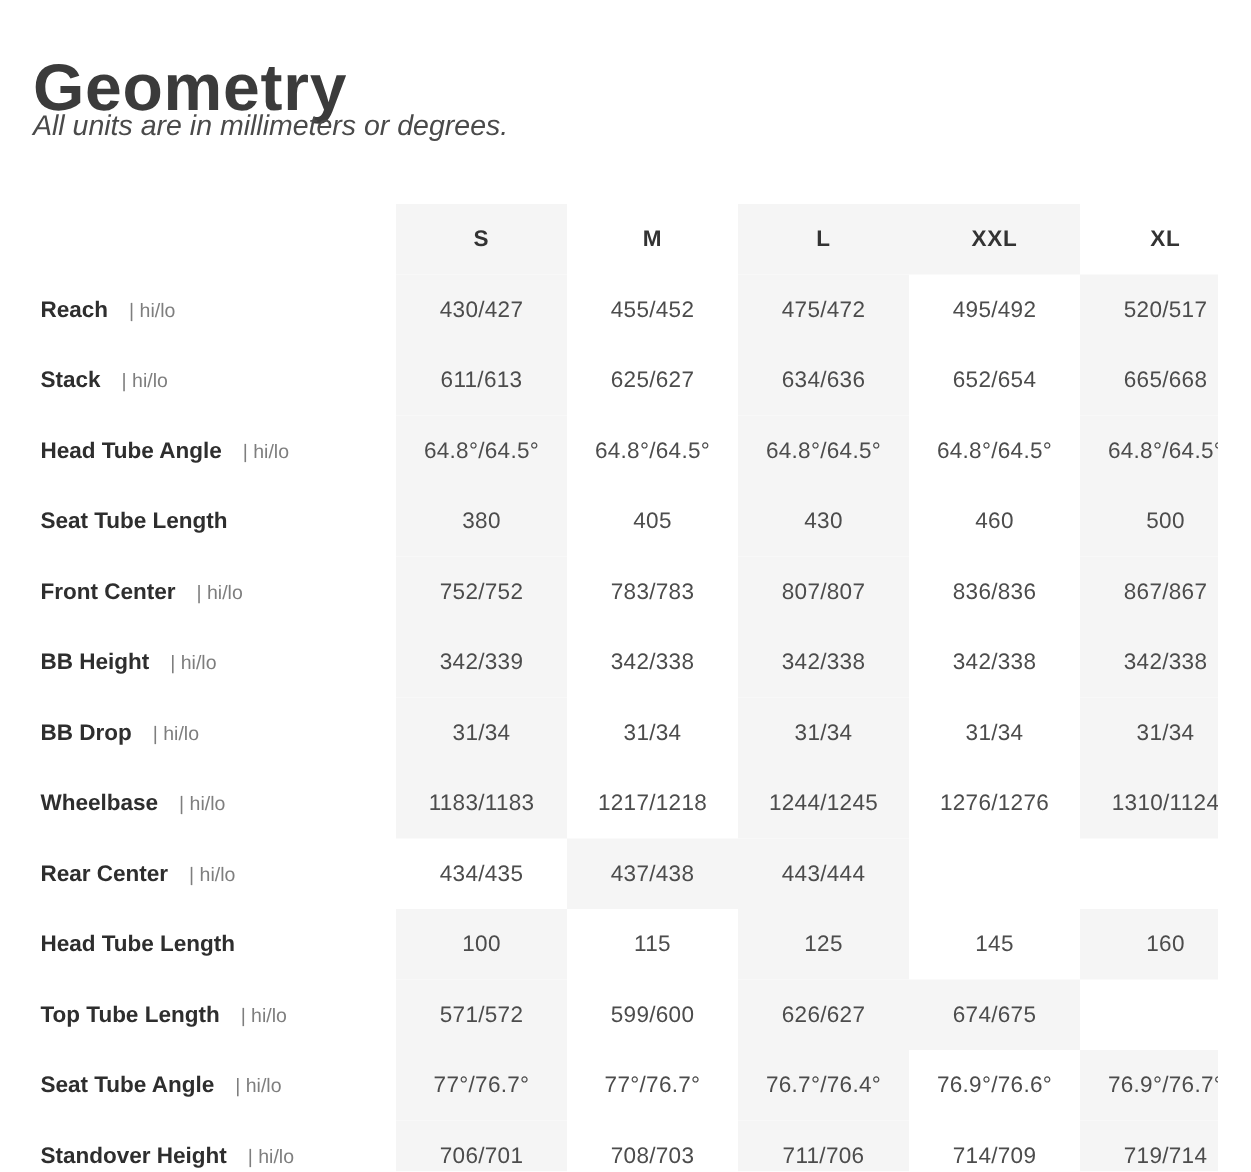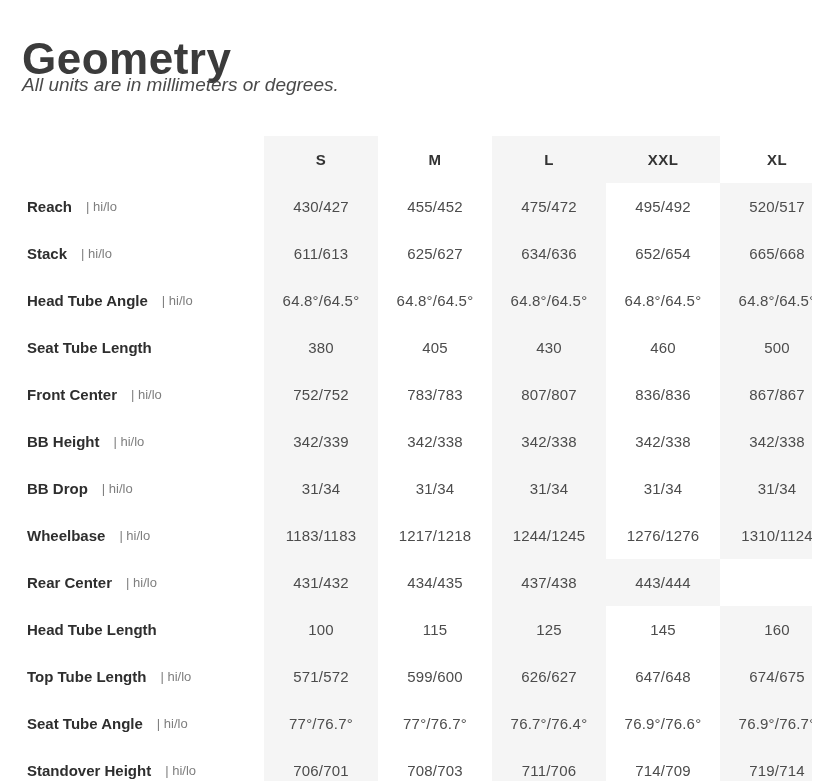--- a/index.html
+++ b/index.html
@@ -177,21 +177,20 @@
           <div class="cell value">1217/1218</div>
           <div class="cell value stripe">1244/1245</div>
           <div class="cell value">1276/1276</div>
           <div class="cell value stripe">1310/1124</div>
         </div>
         <div class="grow">
           <div class="cell label">
             <span>Rear Center</span>
             <span class="hilo">| hi/lo</span>
           </div>
-          <div class="cell value stripe">431/432</div>
           <div class="cell value">434/435</div>
           <div class="cell value stripe">437/438</div>
           <div class="cell value stripe">443/444</div>
         </div>
         <div class="grow">
           <div class="cell label">
             <span>Head Tube Length</span>
           </div>
           <div class="cell value stripe">100</div>
           <div class="cell value">115</div>
@@ -200,21 +199,20 @@
           <div class="cell value stripe">160</div>
         </div>
         <div class="grow">
           <div class="cell label">
             <span>Top Tube Length</span>
             <span class="hilo">| hi/lo</span>
           </div>
           <div class="cell value stripe">571/572</div>
           <div class="cell value">599/600</div>
           <div class="cell value stripe">626/627</div>
-          <div class="cell value">647/648</div>
           <div class="cell value stripe">674/675</div>
         </div>
         <div class="grow">
           <div class="cell label">
             <span>Seat Tube Angle</span>
             <span class="hilo">| hi/lo</span>
           </div>
           <div class="cell value stripe">77°/76.7°</div>
           <div class="cell value">77°/76.7°</div>
           <div class="cell value stripe">76.7°/76.4°</div>

